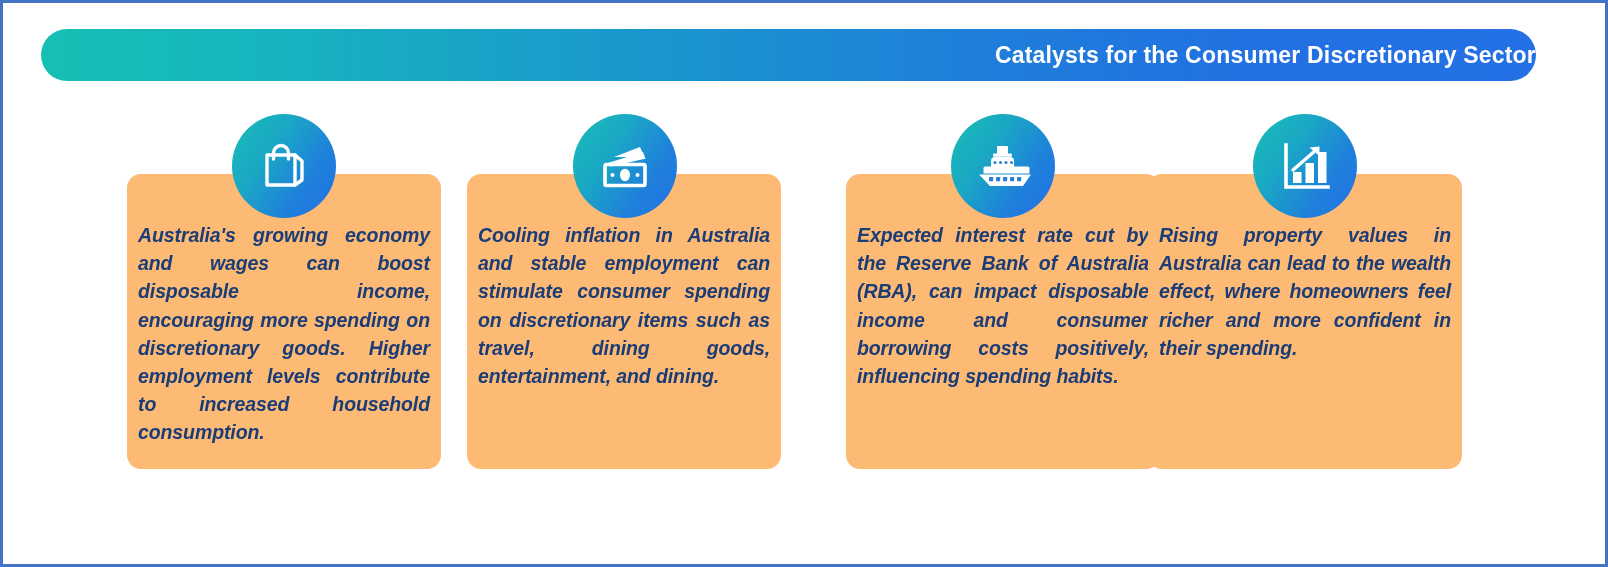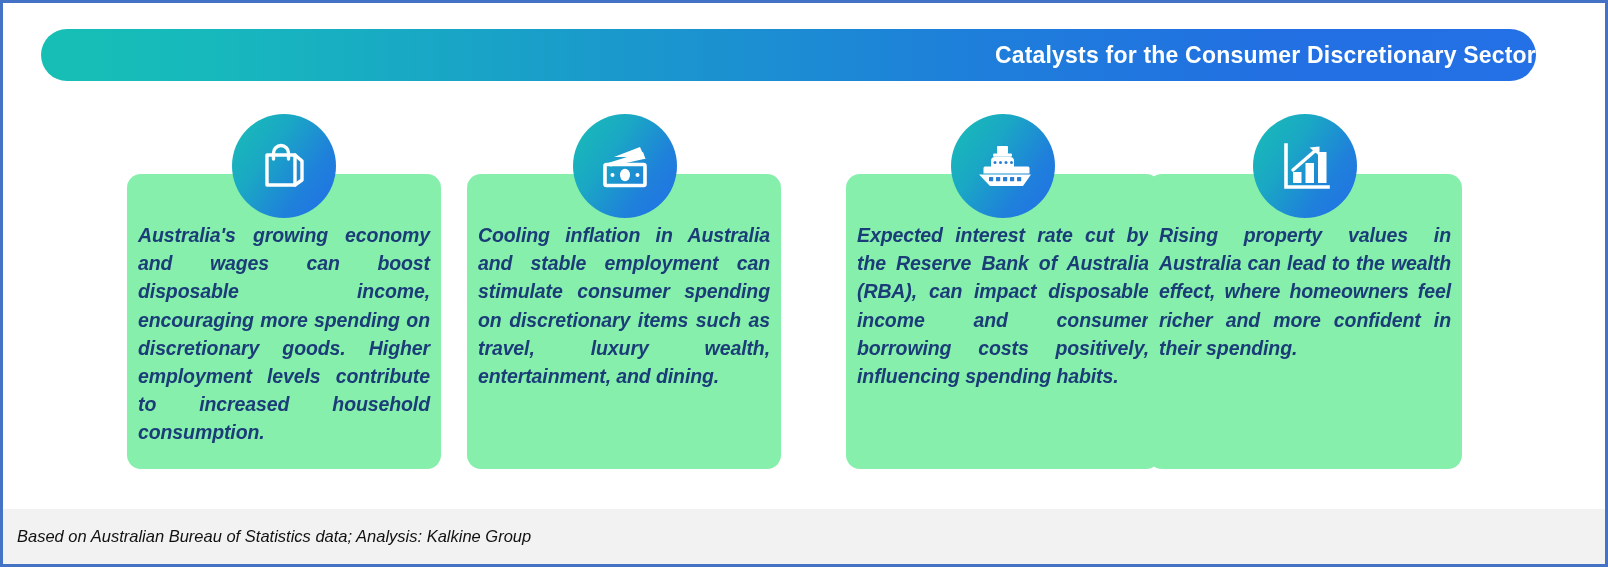--- a/index.html
+++ b/index.html
@@ -51,21 +51,21 @@
     left: 0;
     top: 171px;
     width: 1608px;
     height: 295px;
   }
   .card {
     position: absolute;
     top: 0;
     width: 314px;
     height: 295px;
-    background: #86efac;
+    background: #fdba74;
     border-radius: 14px;
     box-sizing: border-box;
   }
   .card.c0 { left: 124px; }
   .card.c1 { left: 464px; }
   .card.c2 { left: 843px; }
   .card.c3 { left: 1145px; padding-left: 18px; }
 
   .card-text {
     position: absolute;
@@ -152,21 +152,21 @@
             <path d="M14 28 L49 17 L51.5 24 L50 24 L16.5 31.5 Z"></path>
           </g>
           <g fill="none" stroke="#ffffff" stroke-width="3.6">
             <rect x="11" y="29.5" width="40" height="21" rx="1.5"></rect>
           </g>
           <ellipse cx="31" cy="40" rx="5" ry="6.2" fill="#ffffff"></ellipse>
           <circle cx="18.5" cy="40" r="2" fill="#ffffff"></circle>
           <circle cx="43.5" cy="40" r="2" fill="#ffffff"></circle>
         </svg>
       </div>
-      <div class="card-text">Cooling inflation in Australia and stable employment can stimulate consumer spending on discretionary items such as travel, luxury wealth, entertainment, and dining.</div>
+      <div class="card-text">Cooling inflation in Australia and stable employment can stimulate consumer spending on discretionary items such as travel, dining goods, entertainment, and dining.</div>
     </div>
 
     <div class="card c2">
       <div class="icon-circle">
         <svg width="64" height="60" viewBox="0 0 64 60" aria-hidden="true">
           <g fill="#ffffff">
             <rect x="26" y="10" width="11" height="8" rx="1"></rect>
             <rect x="22" y="17.5" width="19" height="3.2" rx="1.2"></rect>
             <path d="M24 21 H39 a4 4 0 0 1 4 4 V31 H20 V25 a4 4 0 0 1 4 -4 Z"></path>
             <path d="M14 30.5 H57 a1.5 1.5 0 0 1 1.5 1.5 V37.5 H12.5 V32 a1.5 1.5 0 0 1 1.5 -1.5 Z"></path>
@@ -205,17 +205,14 @@
             <path d="M17 33 L40 13"></path>
           </g>
           <path d="M43.5 9.5 L43.5 19 L33.5 10.5 Z" fill="#ffffff"></path>
         </svg>
       </div>
       <div class="card-text">Rising property values in Australia can lead to the wealth effect, where homeowners feel richer and more confident in their spending.</div>
     </div>
 
   </div>
 
-  <div class="footer">
-    <span class="footer-text">Based on Australian Bureau of Statistics data; Analysis: Kalkine Group</span>
-  </div>
 
 </div>
 
 </body></html>

